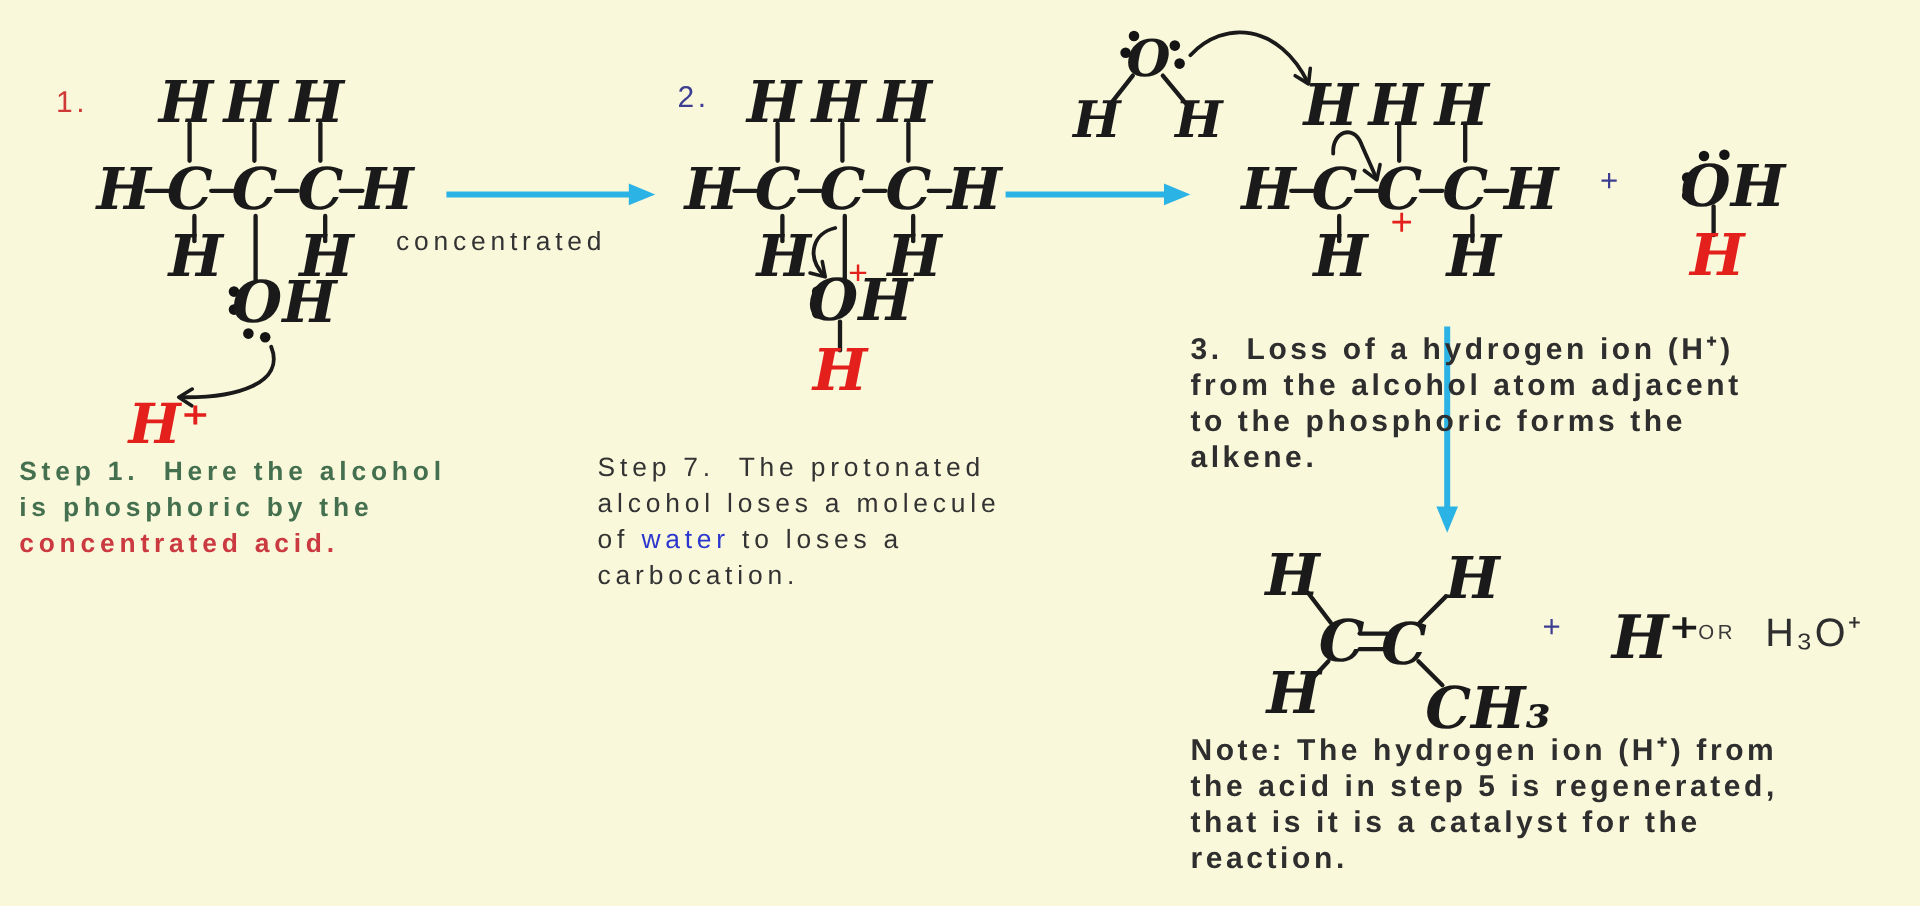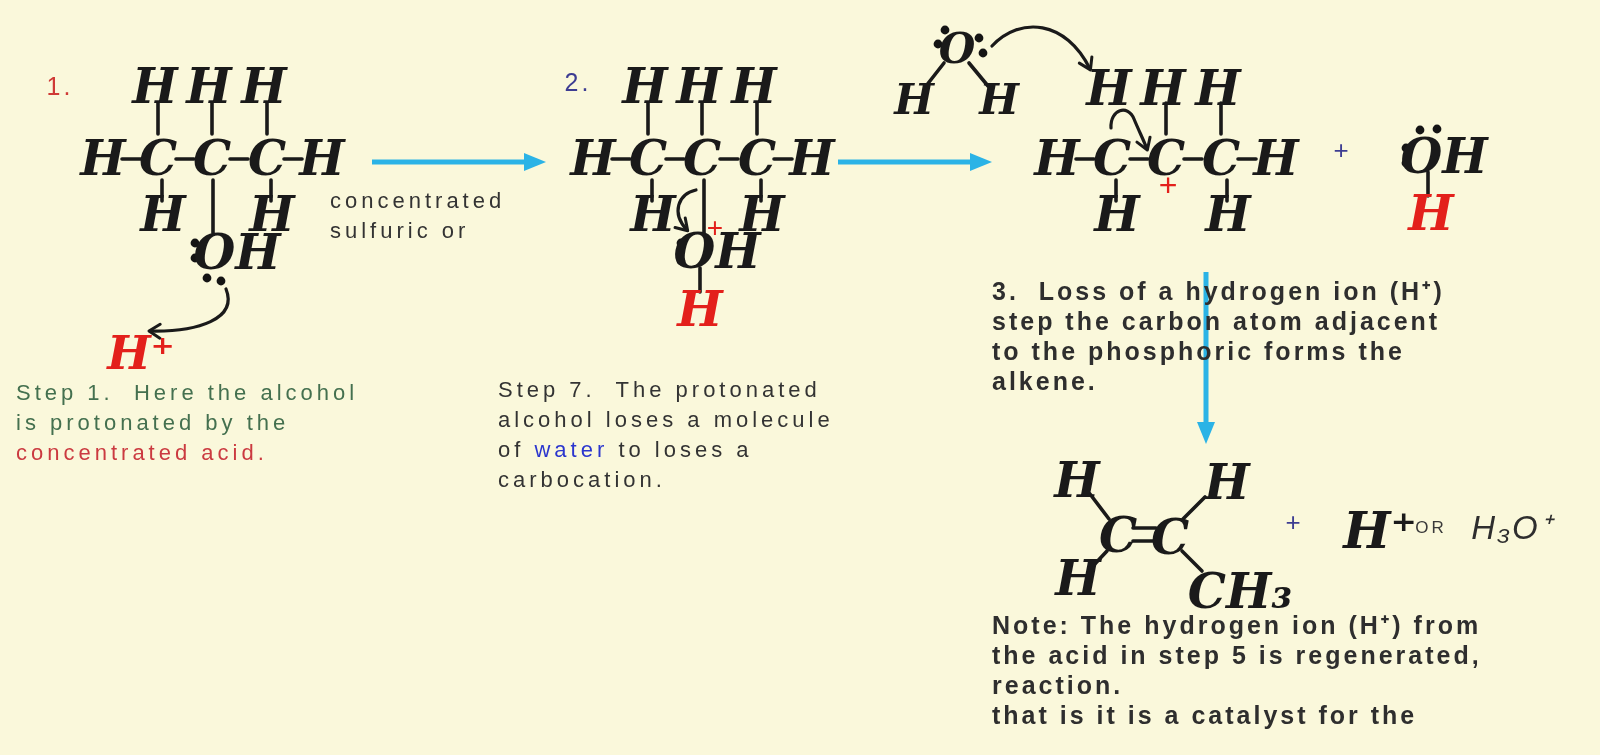--- a/index.html
+++ b/index.html
@@ -30,35 +30,35 @@
     font-size:25px; letter-spacing:3px; line-height:1;
   }
   .num.red{color:#CF3A36;}
   .num.navy{color:#3D3D92;}
   
   .cap{
     position:absolute; font-size:22px; letter-spacing:4px;
     line-height:30px; color:#333333;
   }
   .cap span{white-space:pre;}
-  .cap.green{color:#44704F;}
+  .cap.green{color:#44704F;font-weight:bold;}
   .cap .red-text{color:#CB3A40;}
   .water-word{color:#2B36CE;}
   .cap-r{
     position:absolute; font-size:25px; letter-spacing:3px;
     line-height:30px; color:#2E2E2E;
   }
   .cap-r span{white-space:pre;font-weight:bold;}
   .or-label{
     position:absolute; transform:translate(-50%,-50%);
     font-size:17px; letter-spacing:3px; color:#3A3A3A; line-height:1;
   }
   .hydronium{
     position:absolute; transform:translate(-50%,-50%);
-    font-size:33px; letter-spacing:2px; color:#2E2E2E; line-height:1;font-style:italic;
+    font-size:33px; letter-spacing:2px; color:#2E2E2E; line-height:1;
   }
 </style>
 </head>
 <body>
 
 <div class="canvas">
 
   <svg class="layer" width="1600" height="755" viewBox="0 0 1600 755">
     <defs>
       <marker id="mInk" markerUnits="userSpaceOnUse" markerWidth="20" markerHeight="20" refX="13" refY="9" orient="auto">
@@ -165,26 +165,25 @@
   <span class="atom" style="left:212px;top:158px">C</span>
   <span class="atom" style="left:267px;top:158px">C</span>
   <span class="atom" style="left:322px;top:158px">H</span>
   <span class="atom" style="left:163px;top:214px">H</span>
   <span class="atom" style="left:272px;top:214px">H</span>
   <span class="atom" style="left:237px;top:252px">OH</span>
   <span class="atom red" style="left:141px;top:353px;font-size:46px">H⁺</span>
 
   <div class="cap" style="left:330px;top:186px">
     <div><span>concentrated</span></div>
-    <div><span>sulfuric or</span></div>
   </div>
 
   <div class="cap green" style="left:16px;top:378px">
     <div><span>Step 1.  Here the alcohol</span></div>
-    <div><span>is protonated by the</span></div>
+    <div><span>is phosphoric by the</span></div>
     <div class="red-text"><span>concentrated acid.</span></div>
   </div>
 
   <span class="num navy" style="left:578px;top:82px">2.</span>
   <span class="atom" style="left:645px;top:86px">H</span>
   <span class="atom" style="left:699px;top:86px">H</span>
   <span class="atom" style="left:754px;top:86px">H</span>
   <span class="atom" style="left:593px;top:158px">H</span>
   <span class="atom" style="left:648px;top:158px">C</span>
   <span class="atom" style="left:702px;top:158px">C</span>
@@ -219,37 +218,37 @@
   <span class="atom" style="left:1228px;top:214px">H</span>
   <span class="charge" style="left:1168px;top:185px;font-size:32px">+</span>
 
   <span class="plus-navy" style="left:1341px;top:150px">+</span>
 
   <span class="atom" style="left:1444px;top:156px">OH</span>
   <span class="atom red" style="left:1431px;top:213px">H</span>
 
   <div class="cap-r" style="left:992px;top:276px">
     <div><span>3.  Loss of a hydrogen ion (H⁺)</span></div>
-    <div><span>step the carbon atom adjacent</span></div>
+    <div><span>from the alcohol atom adjacent</span></div>
     <div><span>to the phosphoric forms the</span></div>
     <div><span>alkene.</span></div>
   </div>
 
   <span class="atom" style="left:1077px;top:480px">H</span>
   <span class="atom" style="left:1078px;top:578px">H</span>
   <span class="atom" style="left:1118px;top:535px">C</span>
   <span class="atom" style="left:1170px;top:537px">C</span>
   <span class="atom" style="left:1227px;top:482px">H</span>
   <span class="atom" style="left:1240px;top:591px">CH₃</span>
 
   <span class="plus-navy" style="left:1293px;top:522px">+</span>
   <span class="atom" style="left:1380px;top:531px;font-size:50px">H⁺</span>
   <span class="or-label" style="left:1431px;top:527px">OR</span>
   <span class="hydronium" style="left:1512px;top:527px">H₃O⁺</span>
 
   <div class="cap-r" style="left:992px;top:610px">
     <div><span>Note: The hydrogen ion (H⁺) from</span></div>
     <div><span>the acid in step 5 is regenerated,</span></div>
+    <div><span>that is it is a catalyst for the</span></div>
     <div><span>reaction.</span></div>
-    <div><span>that is it is a catalyst for the</span></div>
   </div>
 
 </div>
 
 </body></html>

